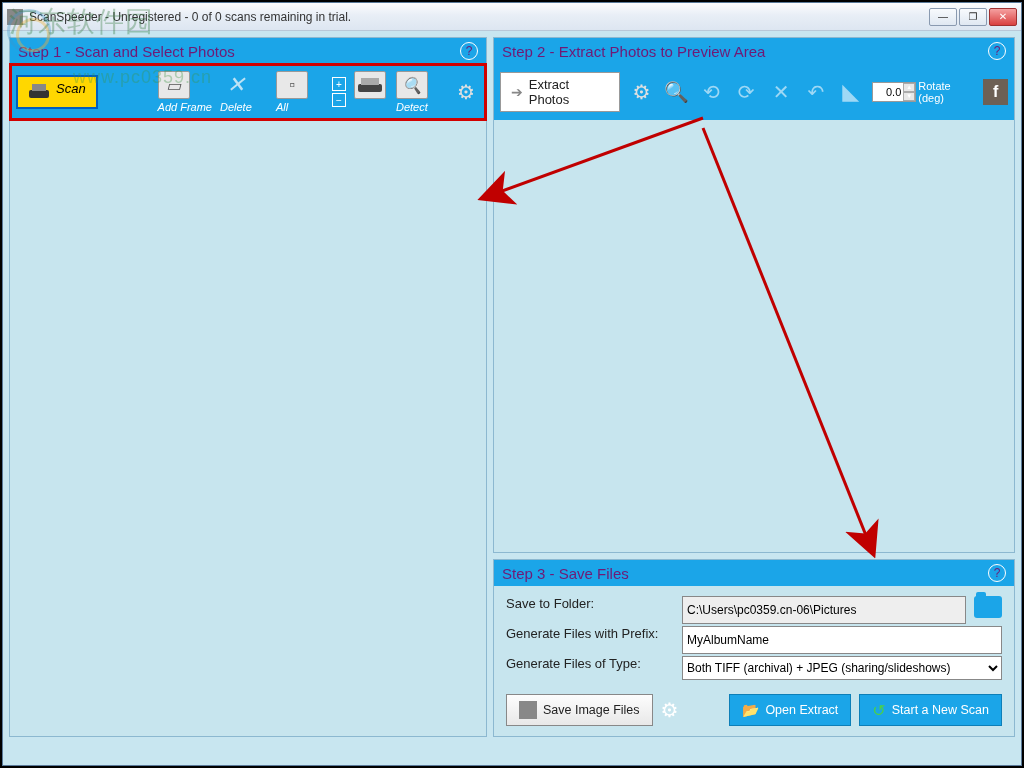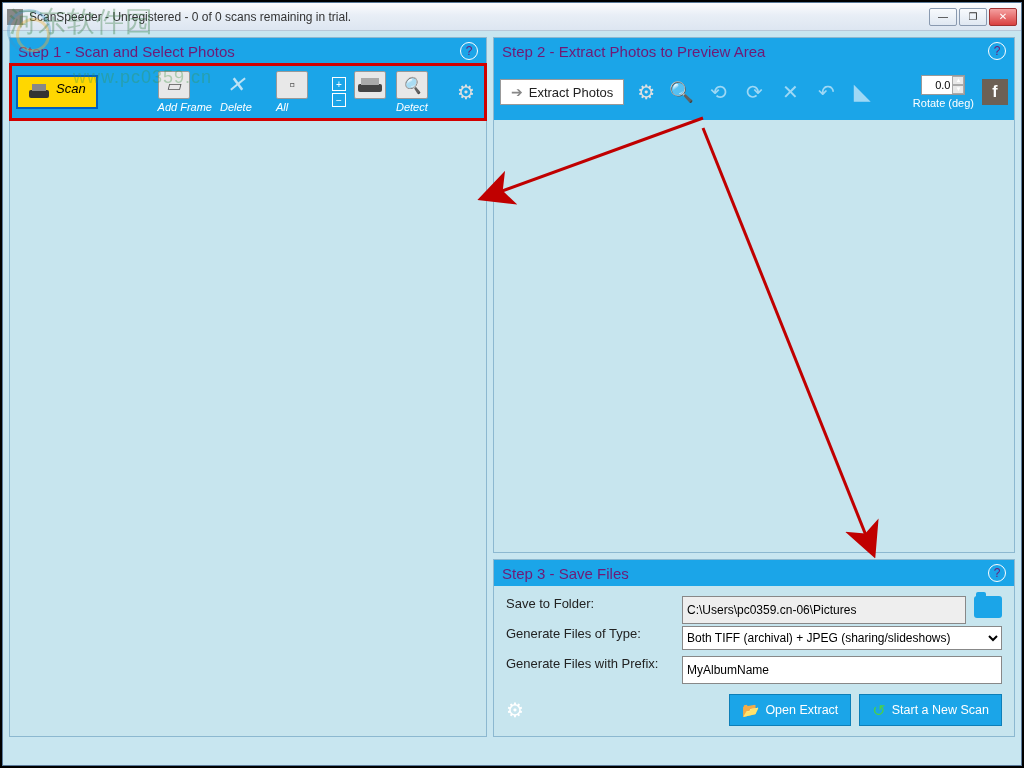--- a/index.html
+++ b/index.html
@@ -38,21 +38,21 @@
 .ibtn { width: 28px; height: 28px; display: flex; align-items: center; justify-content: center; cursor: pointer; color: #fff; font-size: 20px; }
 .ibtn.dim { color: #9ed8f5; }
 .gear { color: #e0e0e0; }
 
 .stacksmall { display: flex; flex-direction: column; gap: 2px; }
 .stacksmall .sq { width: 14px; height: 14px; border: 1px solid #fff; display: flex; align-items: center; justify-content: center; font-size: 10px; color: #fff; cursor: pointer; }
 
 .extract-btn { background: #fff; border: 1px solid #999; padding: 4px 10px; font-size: 13px; color: #222; display: flex; align-items: center; gap: 6px; cursor: pointer; }
 .extract-btn .arr { font-size: 14px; color: #888; }
 
-.rotatebox { margin-left: auto; display: flex; flex-direction: column; align-items: center; color: #fff; font-size: 11px; gap: 2px; }
+.rotatebox { margin-left: auto; display: flex; flex-direction: row; align-items: center; color: #fff; font-size: 11px; gap: 2px; }
 .rotatebox input { width: 44px; height: 20px; font-size: 11px; text-align: right; padding-right: 14px; border: 1px solid #999; }
 .spinwrap { position: relative; }
 .spinbtns { position: absolute; right: 1px; top: 1px; width: 12px; height: 18px; display: flex; flex-direction: column; }
 .spinbtns div { flex: 1; background: #e8e8e8; border: 1px solid #aaa; font-size: 6px; text-align: center; cursor: pointer; line-height: 7px; }
 
 .fbicon { width: 26px; height: 26px; background: #6d6055; color: #fff; display: flex; align-items: center; justify-content: center; font-weight: bold; font-size: 16px; cursor: pointer; }
 
 .panelbody { flex: 1; background: #c7e5ee; }
 
 .step3body { padding: 10px 12px; background: #c7e5ee; font-size: 13px; color: #222; }
@@ -189,30 +189,34 @@
           <span>Step 3 - Save Files</span>
           <div class="help">?</div>
         </div>
         <div class="step3body">
           <div class="frow">
             <label>Save to Folder:</label>
             <input class="txt ro" readonly="" value="C:\Users\pc0359.cn-06\Pictures" style="">
             <div class="foldericon"></div>
           </div>
           <div class="frow">
+            <label>Generate Files with Prefix:</label>
+            <input class="txt" value="MyAlbumName" style="">
+          </div>
+          <div class="frow">
             <label>Generate Files of Type:</label>
             <select>
               <option>Both TIFF (archival) + JPEG (sharing/slideshows)</option>
             </select>
           </div>
-          <div class="frow">
-            <label>Generate Files with Prefix:</label>
-            <input class="txt" value="MyAlbumName" style="">
-          </div>
           <div class="actionrow">
+            <div class="bigbtn">
+              <div class="diskicon"></div>
+              <span>Save Image Files</span>
+            </div>
             <div class="gearwhite">⚙</div>
             <div style="flex:1"></div>
             <div class="bigbtn bluebtn">
               <span class="bicon">📂</span>
               <span>Open Extract</span>
             </div>
             <div class="bigbtn bluebtn">
               <span class="greenarrow">↺</span>
               <span>Start a New Scan</span>
             </div>

